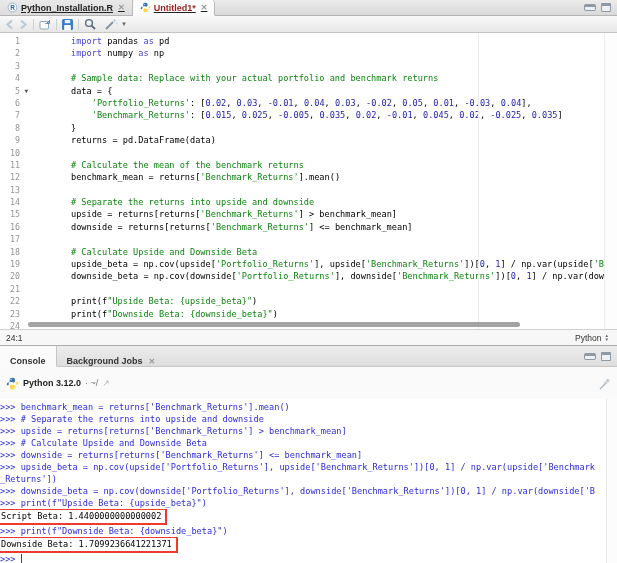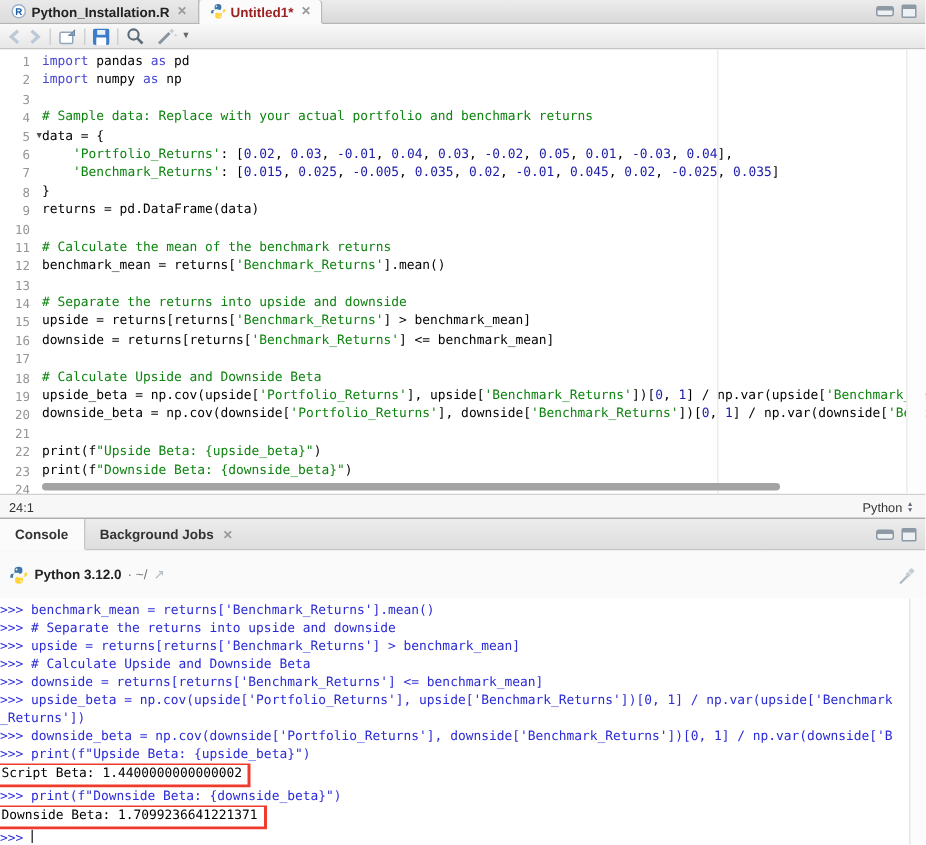--- a/index.html
+++ b/index.html
@@ -9,21 +9,21 @@
     background:#fff; color:#111;
     width:617px; height:563px; overflow:hidden; position:relative;
     font-size:9px;
   }
   .window { width:617px; height:563px; display:flex; flex-direction:column; background:#fff; }
 
   
   .tabbar { height:16px; background:linear-gradient(#ececec,#d9d9d9); border-bottom:1px solid #b5b5b5;
             display:flex; align-items:stretch; flex:none; }
   .tab { display:flex; align-items:center; gap:3px; padding:0 7px; border-right:1px solid #b9b9b9;
-         font-size:9px; font-weight:bold; color:#222; background:linear-gradient(#e9e9e9,#dcdcdc); cursor:default; }
+         font-size:9px; font-weight:bold; color:#222; background:linear-gradient(#e9e9e9,#dcdcdc); cursor:default;text-decoration:underline; }
   .tab.active { background:#fbfbfb; border-bottom:1px solid #fbfbfb; margin-bottom:-1px; border-top-left-radius:3px; border-top-right-radius:3px; }
   .tab.modified .tab-label { color:#9c1f1f; }
   .tab-close { color:#9a9a9a; font-size:8px; margin-left:2px; }
   .win-controls { margin-left:auto; display:flex; align-items:center; gap:5px; padding-right:6px; }
   .wc-min { width:12px; height:7px; border:1px solid #8d99a5; border-top:3px solid #8d99a5; border-radius:2px; background:#eef1f4; }
   .wc-max { width:10px; height:9px; border:1px solid #8d99a5; border-top:3px solid #8d99a5; border-radius:1px; background:#eef1f4; }
 
   
   .toolbar { height:17px; background:linear-gradient(#f9f9f9,#e7e7e7); border-bottom:1px solid #c4c4c4;
              display:flex; align-items:center; padding:0 5px; gap:5px; flex:none; }
@@ -34,39 +34,39 @@
   .tb-right { margin-left:auto; display:flex; align-items:center; gap:5px;margin-top:48px; }
 
   
   .editor { position:relative; height:296px; flex:none; overflow:hidden; background:#fff;
             font-family:"DejaVu Sans Mono", monospace; font-size:8.6px; line-height:12.4px; padding-top:2px; }
   .margin-line { position:absolute; left:478px; top:0; bottom:0; width:1px; background:#ececec; }
   .ed-vscroll { position:absolute; right:0; top:0; bottom:0; width:13px; background:#fdfdfd; border-left:1px solid #ececec; }
   .ed-line { display:flex; height:12.4px; white-space:pre; }
   .gutter { width:28px; flex:none; text-align:right; padding-right:8px; color:#959595; font-size:8.3px; position:relative; }
   .fold { position:absolute; right:0; top:0; font-size:6px; color:#555; }
-  .code { flex:1; overflow:hidden; white-space:pre; color:#000; }
+  .code { flex:1; overflow:hidden; white-space:pre; color:#000;margin-left:43px; }
   .tk-kw { color:var(--c-keyword); }
   .tk-nu { color:var(--c-number); }
   .tk-st { color:var(--c-string); }
   .tk-cm { color:var(--c-comment); }
   .tk-pl { color:#000; }
   .hscroll { position:absolute; left:28px; bottom:2px; width:492px; height:5px; background:#a3a3a3; border-radius:3px; }
 
   
   .statusbar { height:16px; flex:none; background:#f7f7f7; border-top:1px solid #d0d0d0;
                display:flex; align-items:center; padding:0 8px 0 6px; font-size:8.5px; color:#333; }
   .status-right { margin-left:auto; display:flex; align-items:center; gap:3px; }
   .spinner { display:flex; flex-direction:column; line-height:4px; font-size:4.5px; color:#667; }
 
   
   .console-pane { flex:1; display:flex; flex-direction:column; border-top:1px solid #adadad; position:relative; background:#fff; }
   .console-tabbar { height:21px; flex:none; background:linear-gradient(#ececec,#dedede); border-bottom:1px solid #c6c6c6;
                     display:flex; align-items:stretch; }
-  .ctab { display:flex; align-items:center; gap:4px; padding:0 10px; font-size:9px; font-weight:bold; color:#333; }
+  .ctab { display:flex; align-items:flex-end; gap:4px; padding:0 10px; font-size:9px; font-weight:bold; color:#333; }
   .ctab.active { background:#fbfbfb; border-right:1px solid #c6c6c6; border-bottom:1px solid #fbfbfb; margin-bottom:-1px; }
   .console-header { height:17px; flex:none; background:#fafafa; display:flex; align-items:center; gap:4px; padding:16px 6px; }
   .runtime { font-size:9px; font-weight:bold; color:#222; }
   .wd { font-size:9px; color:#777; }
   .hdr-link { color:#b0bcc6; font-size:9px; }
   .hdr-right { margin-left:auto; }
   .console-body { flex:1; position:relative; overflow:hidden; padding:2px 0 0 0;
                   font-family:"DejaVu Sans Mono", monospace; font-size:8.6px; line-height:12px; }
   .con-vscroll { position:absolute; right:0; top:0; bottom:0; width:11px; background:#fcfcfc; border-left:1px solid #e6e6e6; }
   .cline { white-space:pre; overflow:hidden; }

